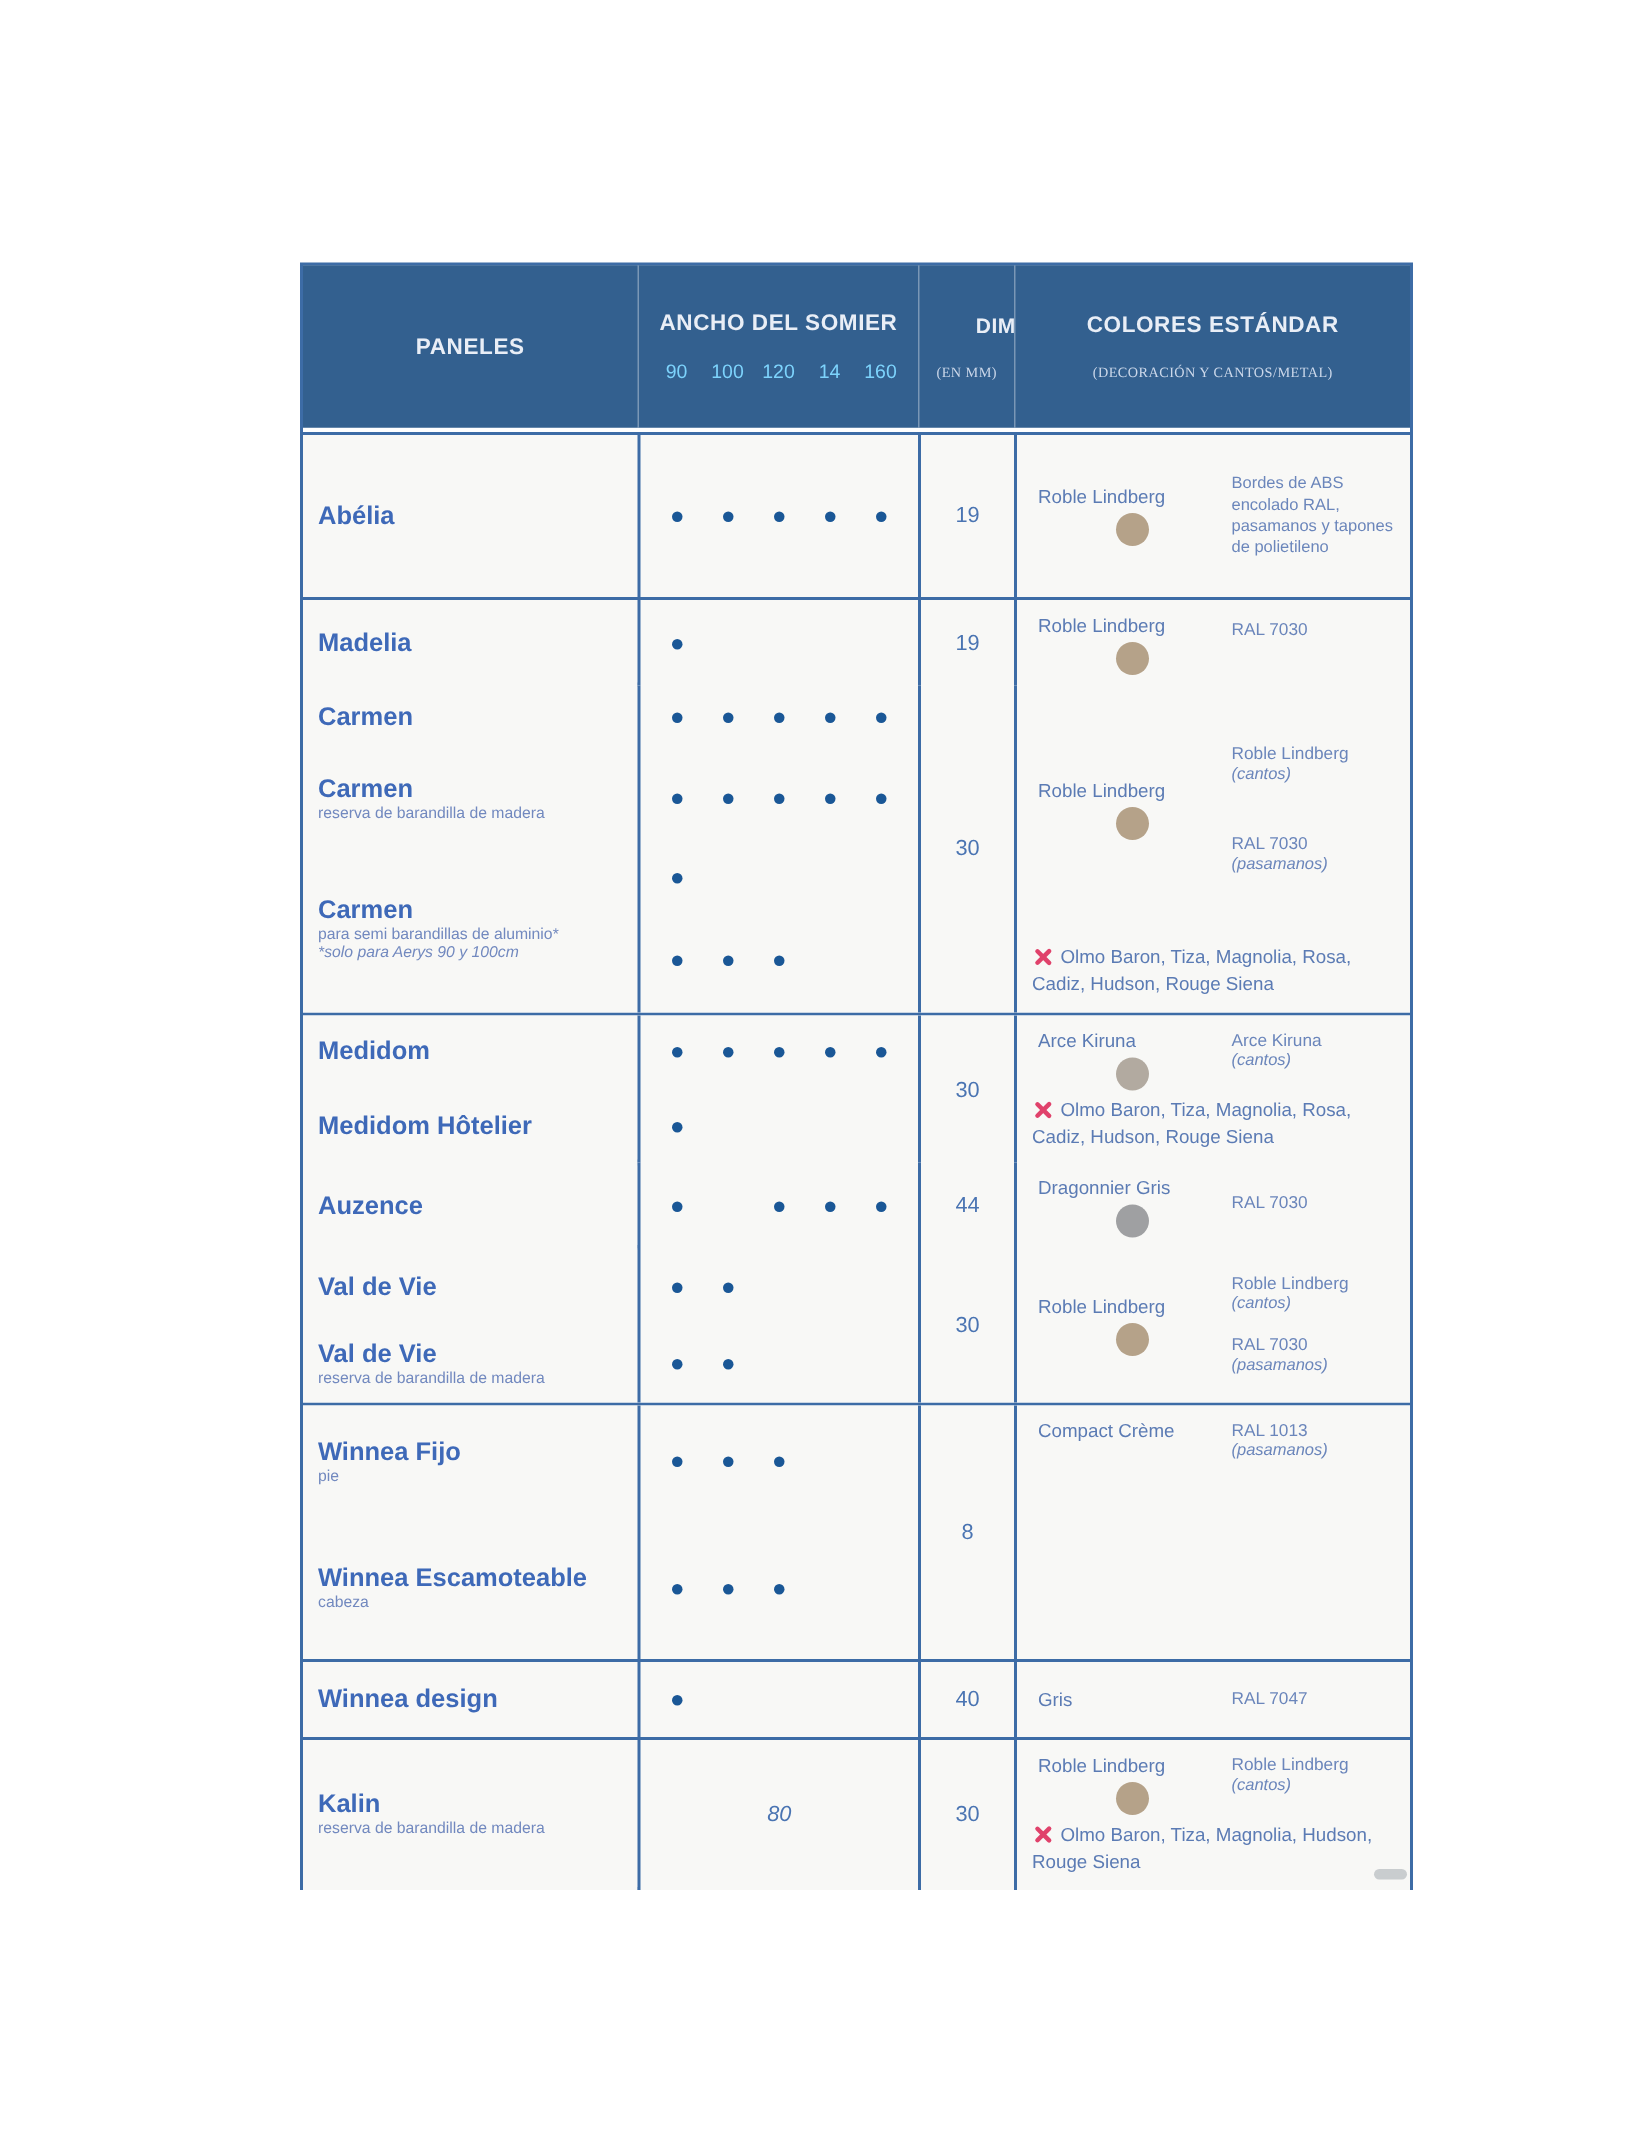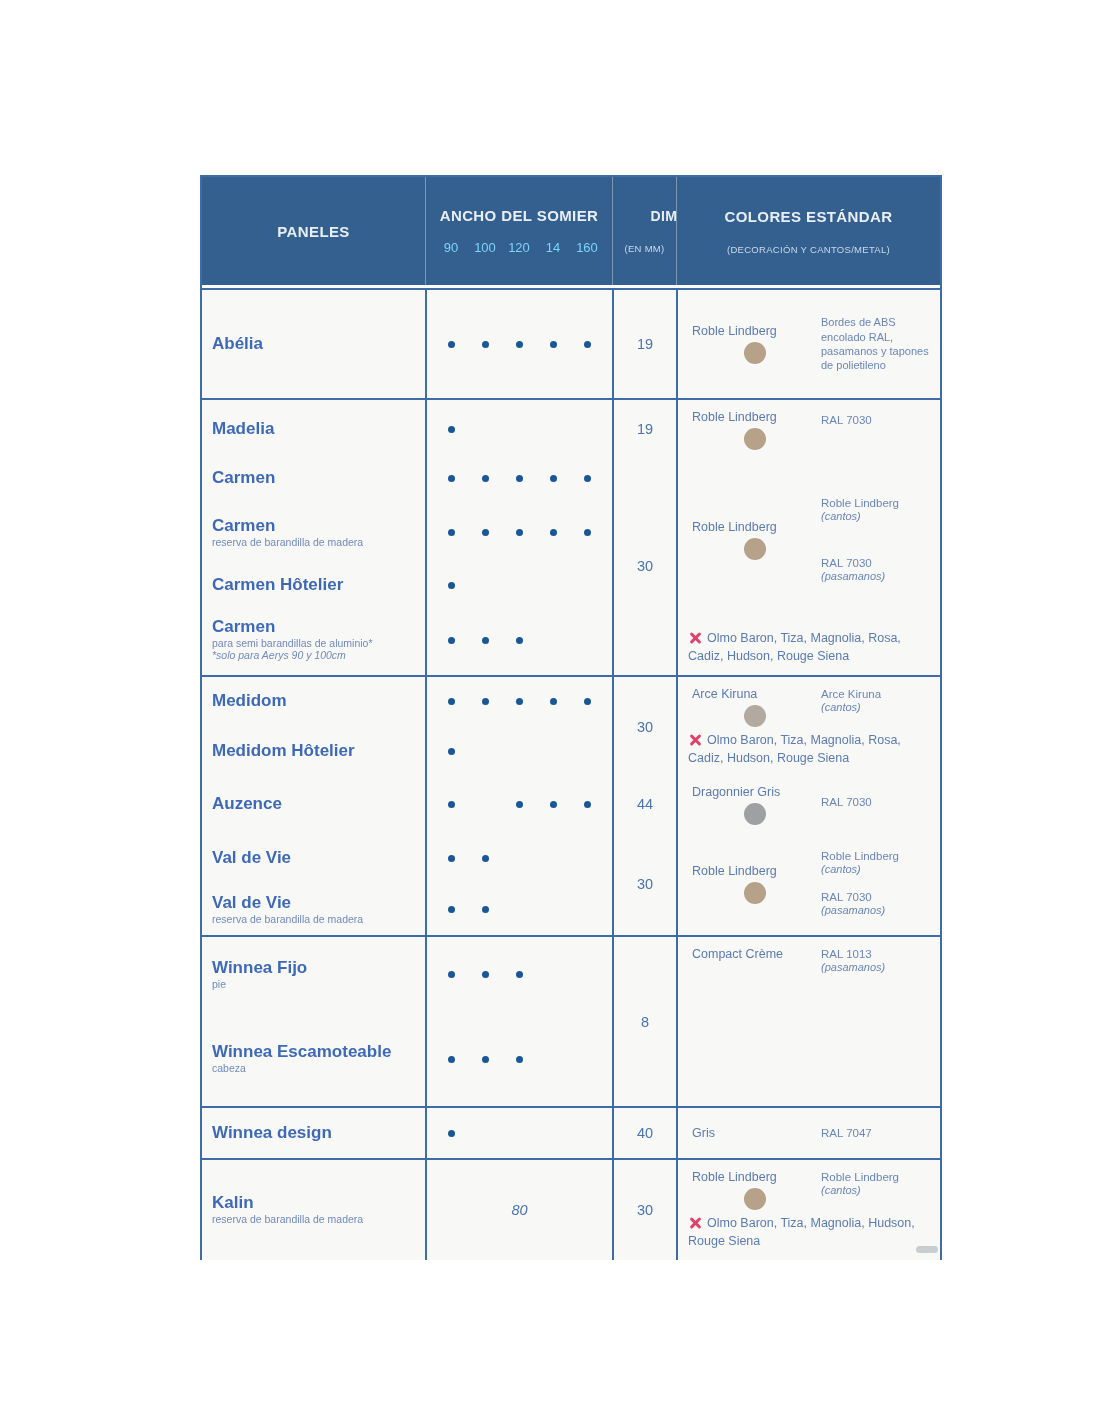--- a/index.html
+++ b/index.html
@@ -16,21 +16,21 @@
   .row .c + .c{border-left:2px solid #3d6ca6;}
   .body-row{border-top:2px solid #3d6ca6;}
   .first-body{margin-top:3px;}
 
   
   .hrow{height:108px;background:#33608f;}
   .hrow .c{background:#33608f;display:flex;flex-direction:column;justify-content:center;
            align-items:center;color:#e9eef6;}
   .hrow .c + .c{border-left:1px solid rgba(255,255,255,.35);}
   .htitle{font-size:15px;font-weight:bold;letter-spacing:.4px;}
-  .hsub{font-size:9.5px;margin-top:19px;letter-spacing:.3px;color:#ccd8ea;}
+  .hsub{font-size:9.5px;margin-top:19px;letter-spacing:.3px;color:#ccd8ea;font-family:Liberation Serif, serif;}
   .hwidths{display:flex;width:100%;padding:0 8px;box-sizing:border-box;margin-top:16px;}
   .hwidths span{flex:1;text-align:center;font-size:13px;color:#7dd3fc;}
 
   
   .rh-abelia{height:110px}.rh-madelia{height:57px}.rh-carmen{height:220px}
   .rh-medidom{height:98px}.rh-auzence{height:57px}.rh-valdevie{height:105px}
   .rh-winnea{height:171px}.rh-wdesign{height:52px}.rh-kalin{height:100px}
 
   
   .c1{display:flex;flex-direction:column;padding:0;}
@@ -187,23 +187,20 @@
 
     <div class="row body-row rh-carmen">
       <div class="c c1">
         <div class="vslot" style="flex:0 0 43px">
             <div class="pname">Carmen</div>
           </div>
         <div class="vslot" style="flex:0 0 65px">
           <div class="pname">Carmen</div>
           <div class="psub">reserva de barandilla de madera</div>
         </div>
-        <div class="vslot" style="flex:0 0 40px">
-            <div class="pname">Carmen Hôtelier</div>
-          </div>
         <div class="vslot" style="flex:1">
           <div class="pname">Carmen</div>
           <div class="psub">para semi barandillas de aluminio*</div>
           <div class="psub it">*solo para Aerys 90 y 100cm</div>
         </div>
       </div>
       <div class="c c2">
         <div class="dslot" style="flex:0 0 43px">
             <div class="dotstrip">
               <span class="dot-slot">

